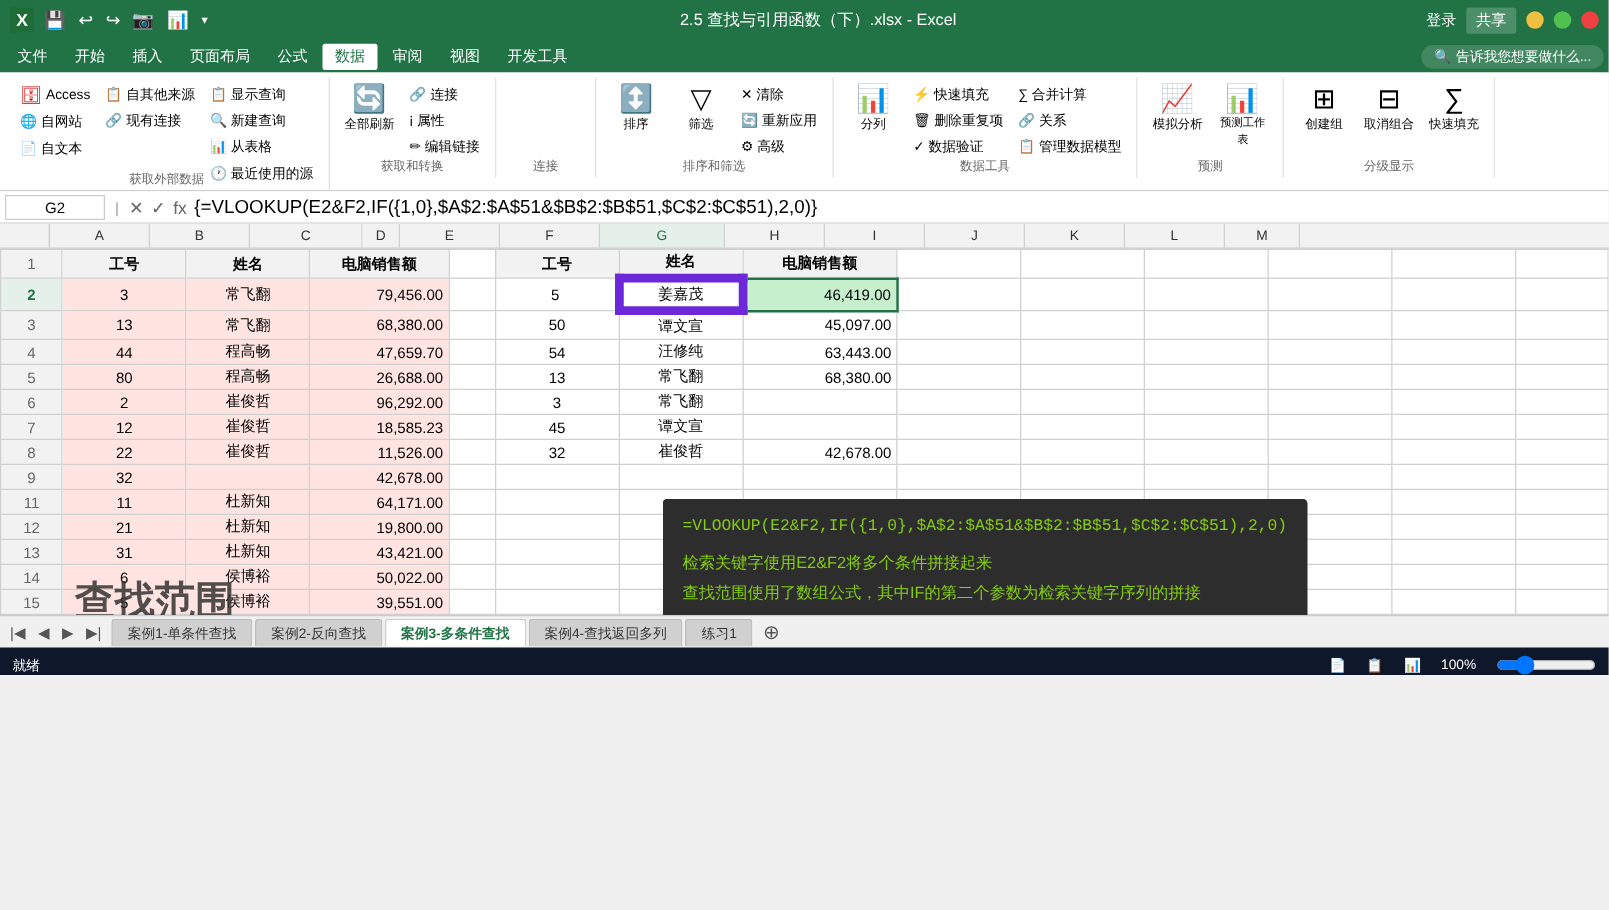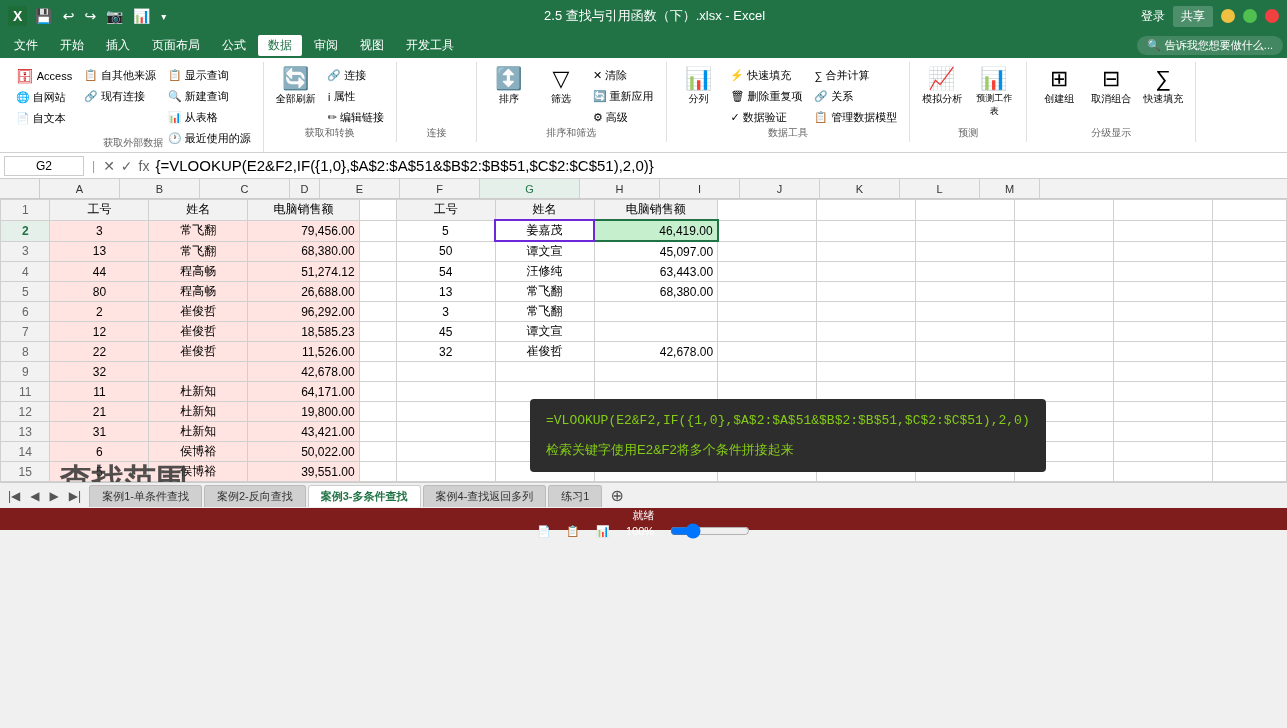--- a/index.html
+++ b/index.html
@@ -147,21 +147,21 @@
       background: #f2f2f2;
       text-align: center;
       color: #666;
       width: 40px;
       font-size: 11px;
       border-right: 1px solid #ccc;
     }
     .row-num.active { background: #e6f0ea; color: #217346; font-weight: bold; }
     .cell-pink { background: #ffe4e1; }
     .cell-selected { background: #c6efce; border: 2px solid #217346 !important; }
-    .cell-header { background: #f2f2f2; font-weight: normal; text-align: center; }
+    .cell-header { background: #f2f2f2; font-weight: bold; text-align: center; }
     .cell-right { text-align: right; }
     .cell-center { text-align: center; }
 
     
     .tooltip-box {
       position: absolute;
       background: #2d2d2d;
       color: #84cc16;
       padding: 10px 16px;
       border-radius: 4px;
@@ -211,29 +211,28 @@
     .sheet-tab.active {
       background: white;
       color: #217346;
       border-color: #ccc;
       font-weight: bold;
     }
     .tab-add { cursor: pointer; padding: 2px 6px; color: #555; font-size: 16px; }
 
     
     .status-bar {
-      background: #7f1d1d;
+      background: #0f172a;
       color: white;
       height: 22px;
       display: flex;
-      align-items: center;
+      align-items: flex-end;
       justify-content: space-between;
       padding: 0 10px;
       font-size: 11px;
-      flex-direction: column;
     }
     .status-right { display: flex; gap: 16px; align-items: center; }
 
     .window-controls { display: flex; gap: 8px; }
     .win-btn { width: 14px; height: 14px; border-radius: 50%; cursor: pointer; display: flex; align-items: center; justify-content: center; font-size: 10px; color: transparent; }
 
     .quick-access { display: flex; gap: 6px; align-items: center; color: white; }
     .qa-btn { cursor: pointer; padding: 2px; border-radius: 2px; font-size: 14px; }
 
     
@@ -536,21 +535,21 @@
         <td style="border:1px solid #d0d0d0;"></td>
       </tr>
 
       <tr>
         <td class="row-num active">2</td>
         <td class="cell-pink cell-center">3</td>
         <td class="cell-pink cell-center">常飞翻</td>
         <td class="cell-pink cell-right">79,456.00</td>
         <td style="border:1px solid #d0d0d0;"></td>
         <td class="cell-center" style="border:1px solid #d0d0d0;">5</td>
-        <td class="cell-center" style="border:2px solid #6d28d9;font-family:Liberation Mono, monospace;">姜嘉茂</td>
+        <td class="cell-center" style="border:7px solid #6d28d9;font-family:Liberation Mono, monospace;">姜嘉茂</td>
         <td class="cell-selected cell-right">46,419.00</td>
         <td style="border:1px solid #d0d0d0;"></td>
         <td style="border:1px solid #d0d0d0;"></td>
         <td style="border:1px solid #d0d0d0;"></td>
         <td style="border:1px solid #d0d0d0;"></td>
         <td style="border:1px solid #d0d0d0;"></td>
         <td style="border:1px solid #d0d0d0;"></td>
       </tr>
 
       <tr>
@@ -567,21 +566,21 @@
         <td style="border:1px solid #d0d0d0;"></td>
         <td style="border:1px solid #d0d0d0;"></td>
         <td style="border:1px solid #d0d0d0;"></td>
         <td style="border:1px solid #d0d0d0;"></td>
       </tr>
 
       <tr>
         <td class="row-num">4</td>
         <td class="cell-pink cell-center">44</td>
         <td class="cell-pink cell-center">程高畅</td>
-        <td class="cell-pink cell-right">51,274.12</td>
+        <td class="cell-pink cell-right">47,659.70</td>
         <td style="border:1px solid #d0d0d0;"></td>
         <td class="cell-center" style="border:1px solid #d0d0d0;">54</td>
         <td class="cell-center" style="border:1px solid #d0d0d0;">汪修纯</td>
         <td class="cell-right" style="border:1px solid #d0d0d0;">63,443.00</td>
         <td style="border:1px solid #d0d0d0;"></td>
         <td style="border:1px solid #d0d0d0;"></td>
         <td style="border:1px solid #d0d0d0;"></td>
         <td style="border:1px solid #d0d0d0;"></td>
         <td style="border:1px solid #d0d0d0;"></td>
         <td style="border:1px solid #d0d0d0;"></td>
@@ -762,20 +761,21 @@
   </div>
 
   <div class="annotation" style="left: 60px; top: 280px; font-size: 32px; font-weight: bold; color: #333; opacity: 0.85;">
     <div>查找范围</div>
 
   </div>
 
   <div class="tooltip-box" style="left: 530px; top: 220px;">
     <div class="tooltip-formula">=VLOOKUP(E2&amp;F2,IF({1,0},$A$2:$A$51&amp;$B$2:$B$51,$C$2:$C$51),2,0)</div>
     <div>检索关键字使用E2&amp;F2将多个条件拼接起来</div>
+    <div>查找范围使用了数组公式，其中IF的第二个参数为检索关键字序列的拼接</div>
   </div>
 
 </div>
 
 <div class="sheet-tabs">
   <div class="tab-nav">
     <span class="tab-nav-btn">|◀</span>
     <span class="tab-nav-btn">◀</span>
     <span class="tab-nav-btn">▶</span>
     <span class="tab-nav-btn">▶|</span>

